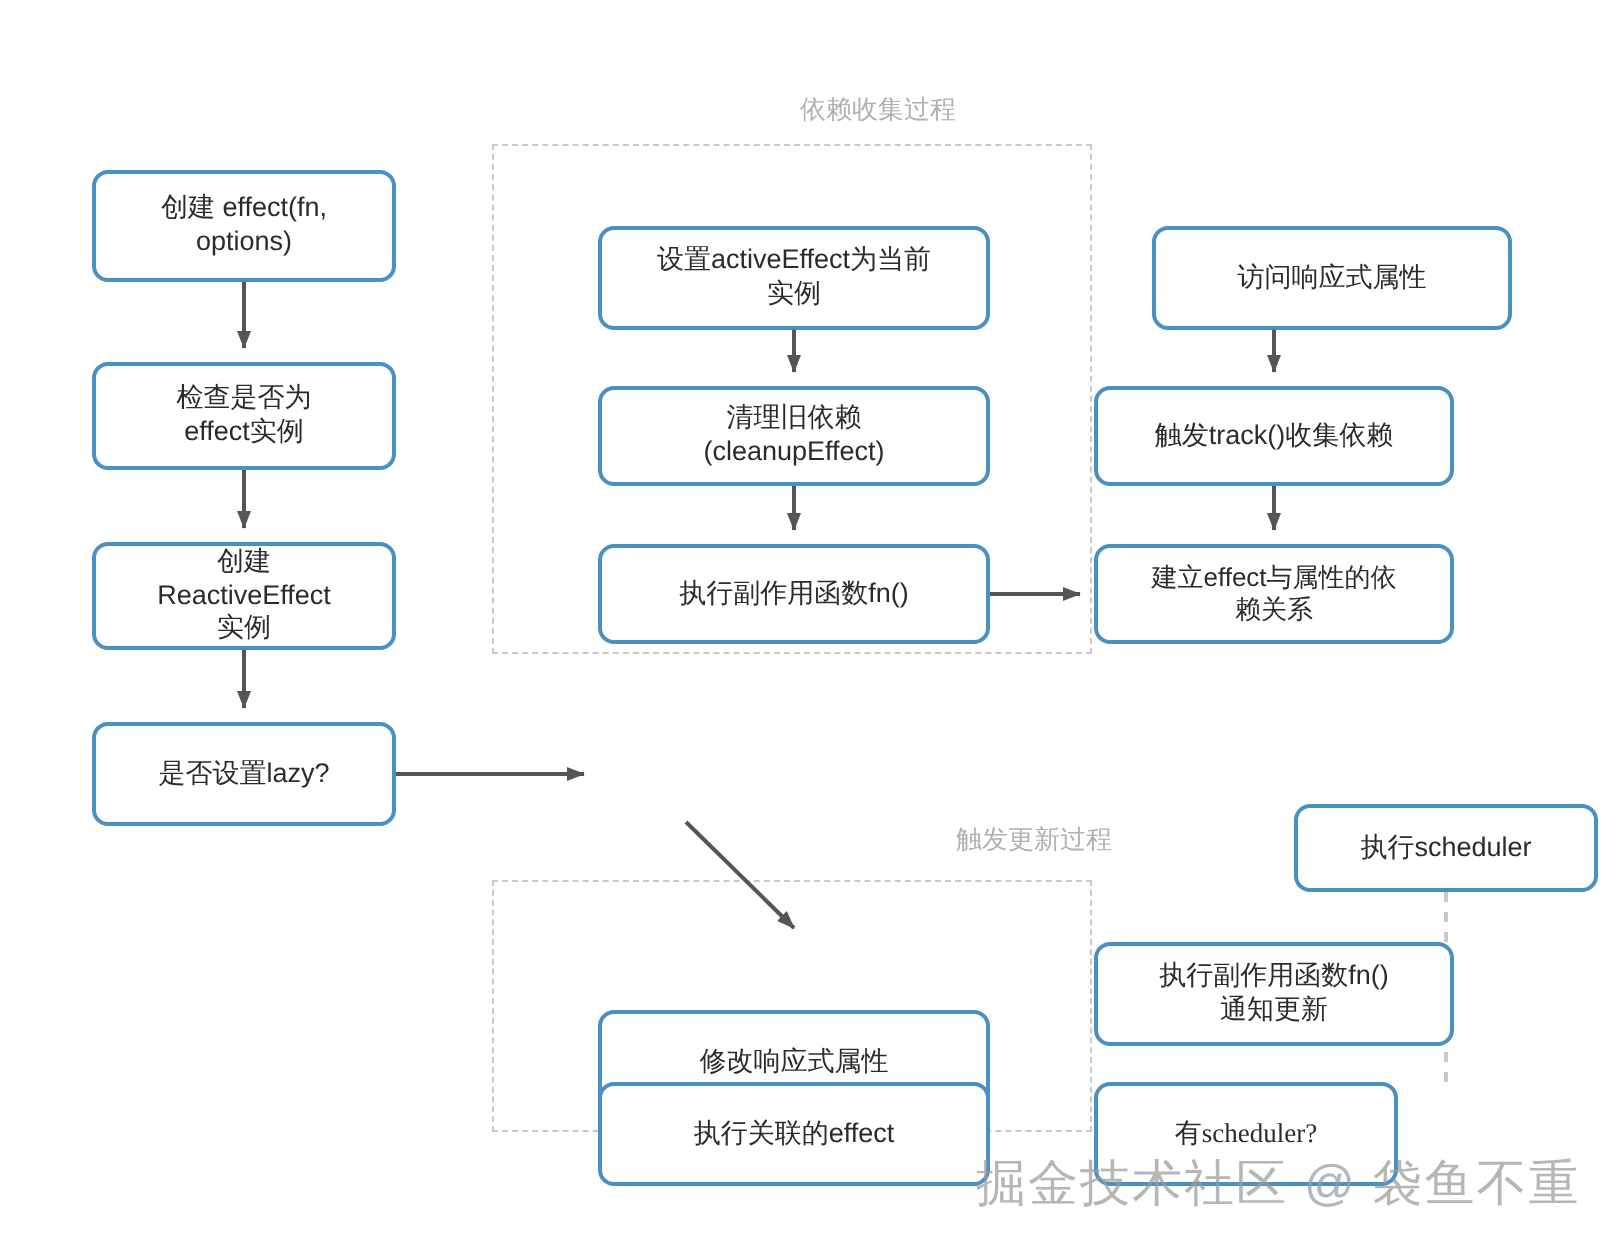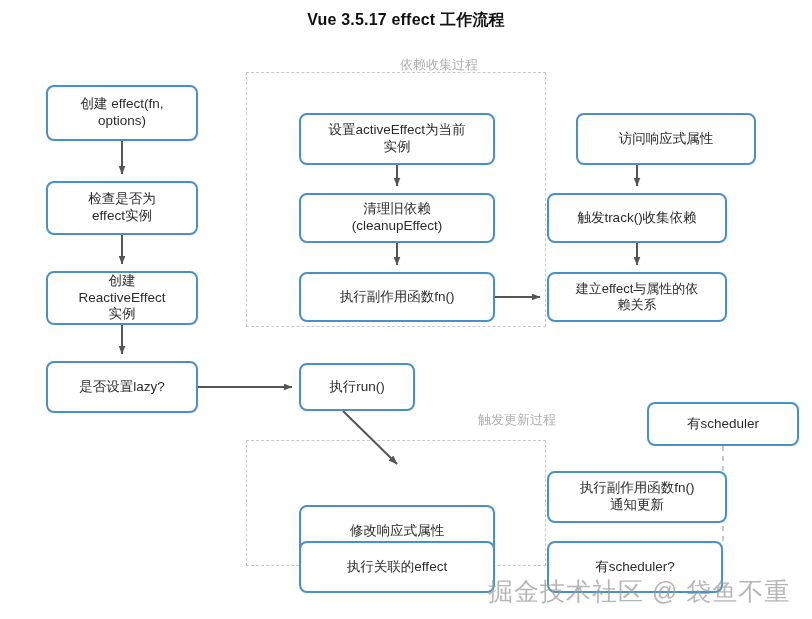--- a/index.html
+++ b/index.html
@@ -72,24 +72,23 @@
     opacity: 0.72;
     white-space: nowrap;
     letter-spacing: 1px;
   }
 </style>
 </head>
 <body>
 
 <div id="canvas">
 
-  <div id="diagram-title">Vue 3.5.17 effect 工作流程</div>
 
   <div class="group-box" style="left:246px; top:72px; width:300px; height:255px;"></div>
-  <div class="group-label" style="left:400px; top:56px;">依赖收集过程</div>
+  <div class="group-label" style="left:400px; top:46px;">依赖收集过程</div>
 
   <div class="group-box" style="left:246px; top:440px; width:300px; height:126px;"></div>
   <div class="group-label" style="left:478px; top:411px;">触发更新过程</div>
 
   <svg class="edge-svg" viewBox="0 0 812 619">
     <defs>
       <marker id="arrowhead" markerWidth="9" markerHeight="7" refX="8.5" refY="3.5" orient="auto" markerUnits="userSpaceOnUse">
         <polygon points="0 0, 9 3.5, 0 7" fill="#555555"></polygon>
       </marker>
     </defs>
@@ -114,23 +113,22 @@
   <div class="node" style="left:46px;  top:361px; width:152px; height:52px;">是否设置lazy?</div>
 
   <div class="node" style="left:299px; top:113px; width:196px; height:52px;">设置activeEffect为当前实例</div>
   <div class="node" style="left:299px; top:193px; width:196px; height:50px;">清理旧依赖 (cleanupEffect)</div>
   <div class="node" style="left:299px; top:272px; width:196px; height:50px;">执行副作用函数fn()</div>
 
   <div class="node" style="left:547px; top:113px; width:180px; height:52px;margin-left:29px;">访问响应式属性</div>
   <div class="node" style="left:547px; top:193px; width:180px; height:50px;">触发track()收集依赖</div>
   <div class="node" style="left:547px; top:272px; width:180px; height:50px; font-size:13px;">建立effect与属性的依赖关系</div>
 
-  <div class="node" style="left:299px; top:363px; width:116px; height:48px;">执行run()</div>
   <div class="node" style="left:299px; top:471px; width:196px; height:52px;margin-top:34px;">修改响应式属性</div>
   <div class="node" style="left:299px; top:541px; width:196px; height:52px;">执行关联的effect</div>
 
   <div class="node" style="left:547px; top:471px; width:180px; height:52px;">执行副作用函数fn()通知更新</div>
-  <div class="node" style="left:547px; top:541px; width:176px; height:52px;">有scheduler?</div>
-  <div class="node" style="left:647px; top:402px; width:152px; height:44px;">有scheduler</div>
+  <div class="node" style="left:547px; top:541px; width:152px; height:52px;font-family:Liberation Serif, serif;">有scheduler?</div>
+  <div class="node" style="left:647px; top:402px; width:152px; height:44px;">执行scheduler</div>
 
   <div id="watermark">掘金技术社区 @ 袋鱼不重</div>
 
 </div>
 
 </body></html>

